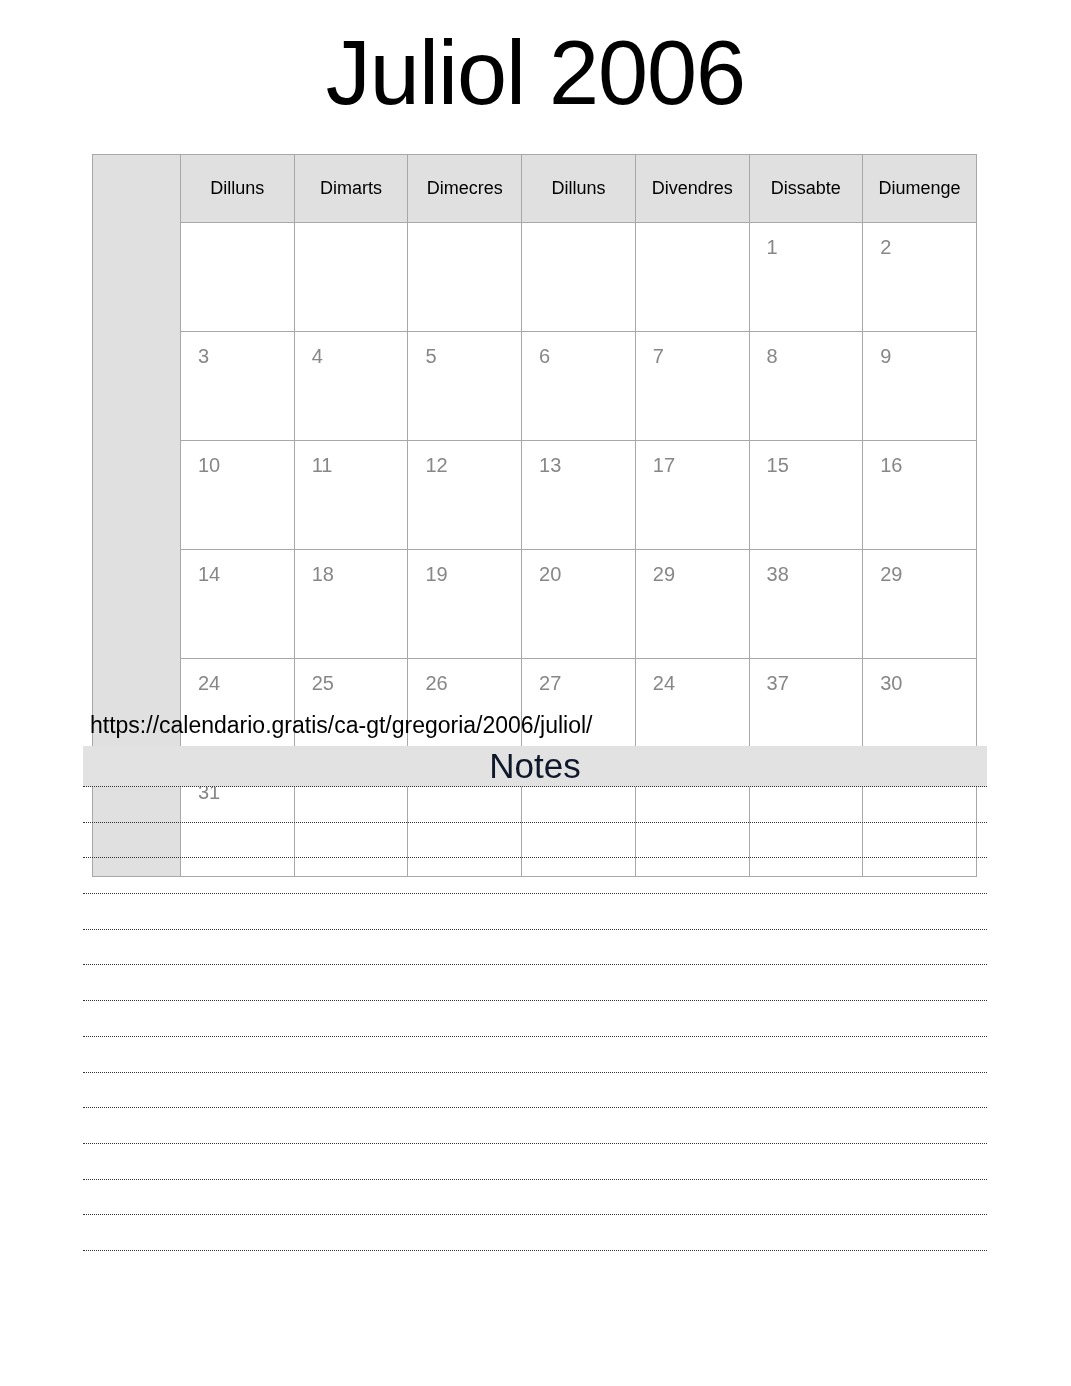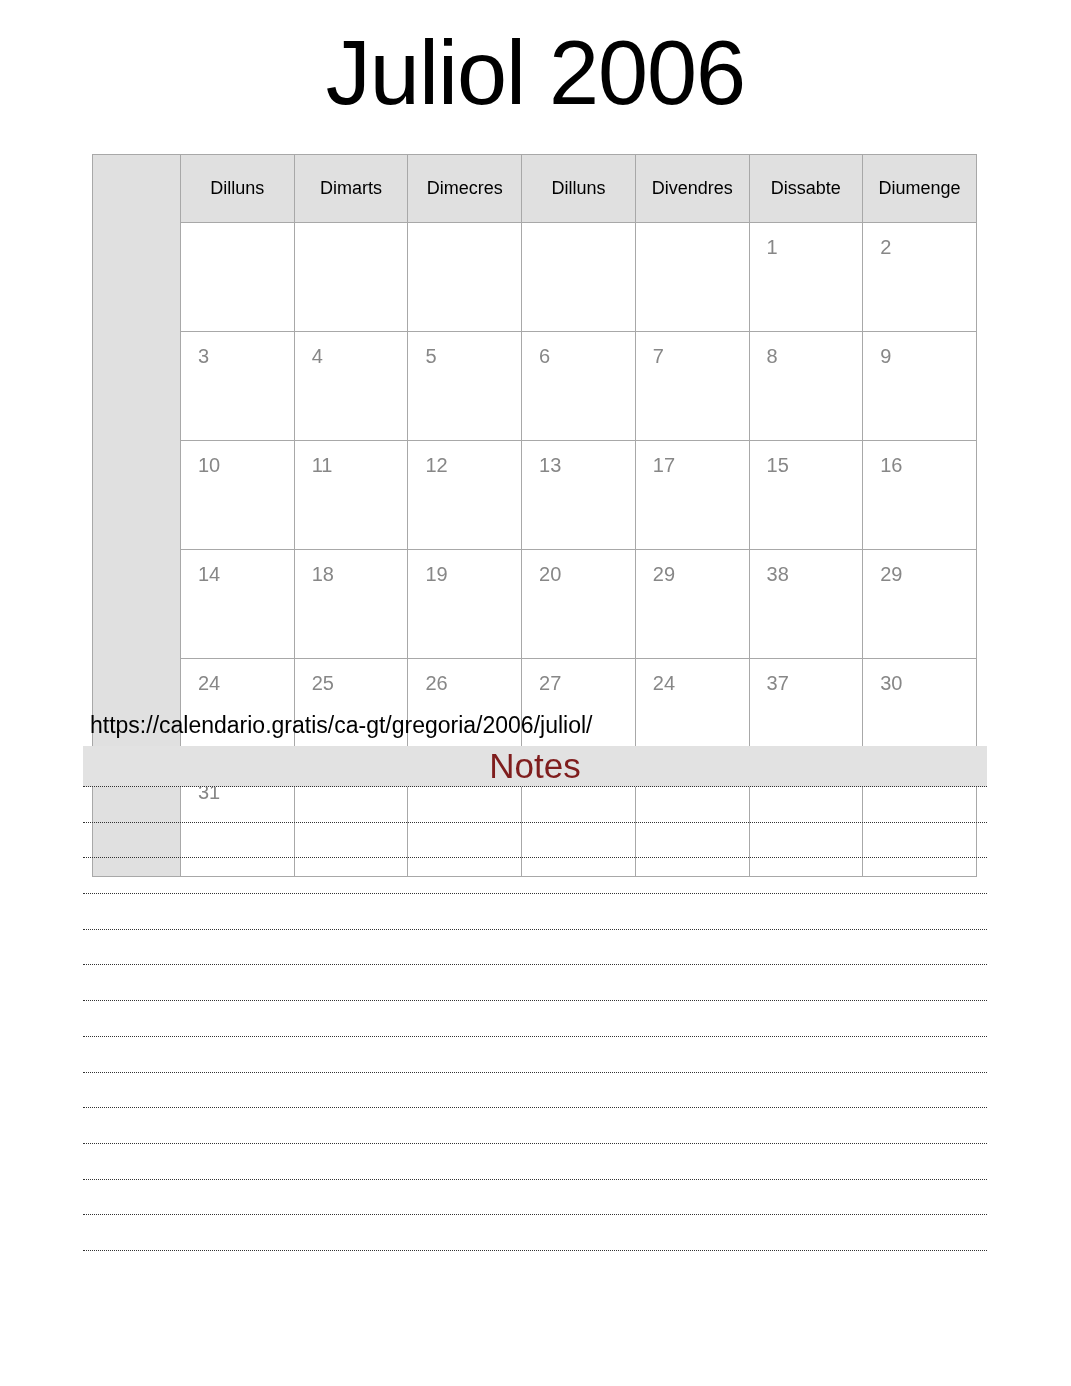--- a/index.html
+++ b/index.html
@@ -73,21 +73,21 @@
     position: absolute;
     left: 83px; top: 746px;
     width: 904px; height: 40px;
     background: #e2e2e2;
     border-bottom: 1px dotted #333333;
     text-align: center;
   }
   .notes-bar span {
     font-size: 35px;
     line-height: 40px;
-    color: #7f1d1d;
+    color: #0f172a;
   }
 
   .notes-lines {
     position: absolute;
     left: 83px; top: 787px;
     width: 904px;
   }
   .note-line {
     height: 34.7px;
     border-bottom: 1px dotted #333333;

